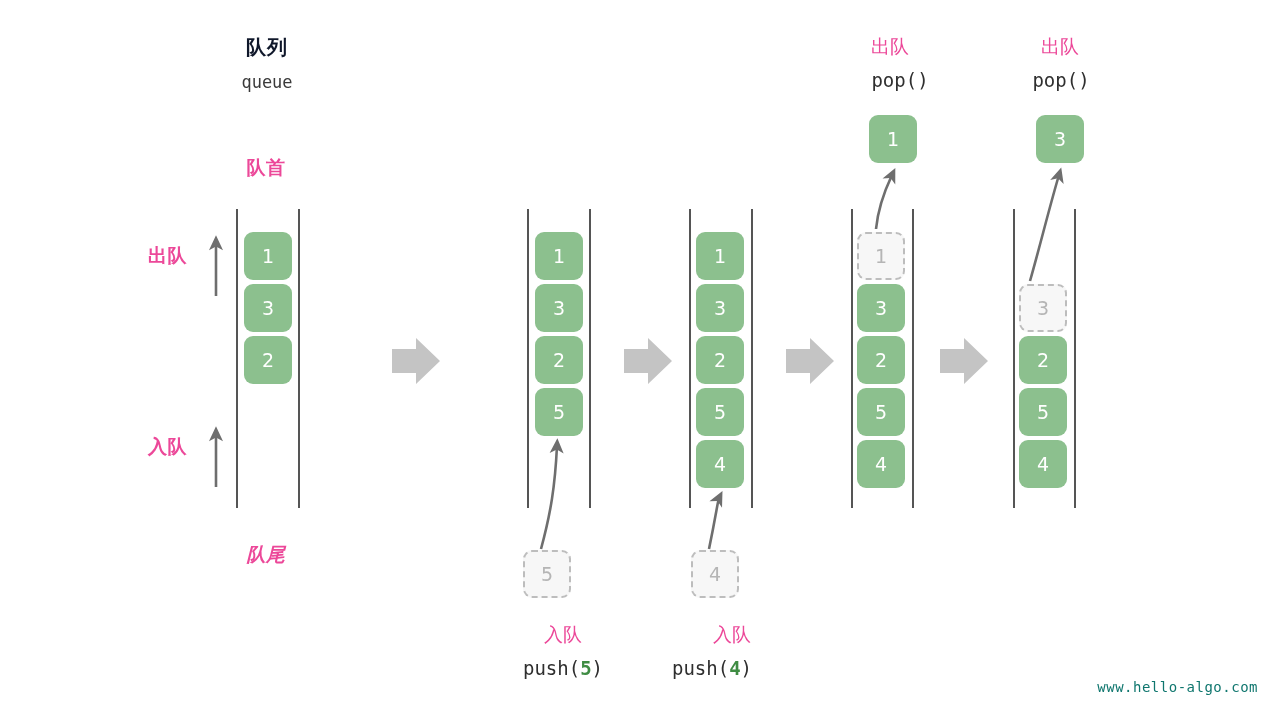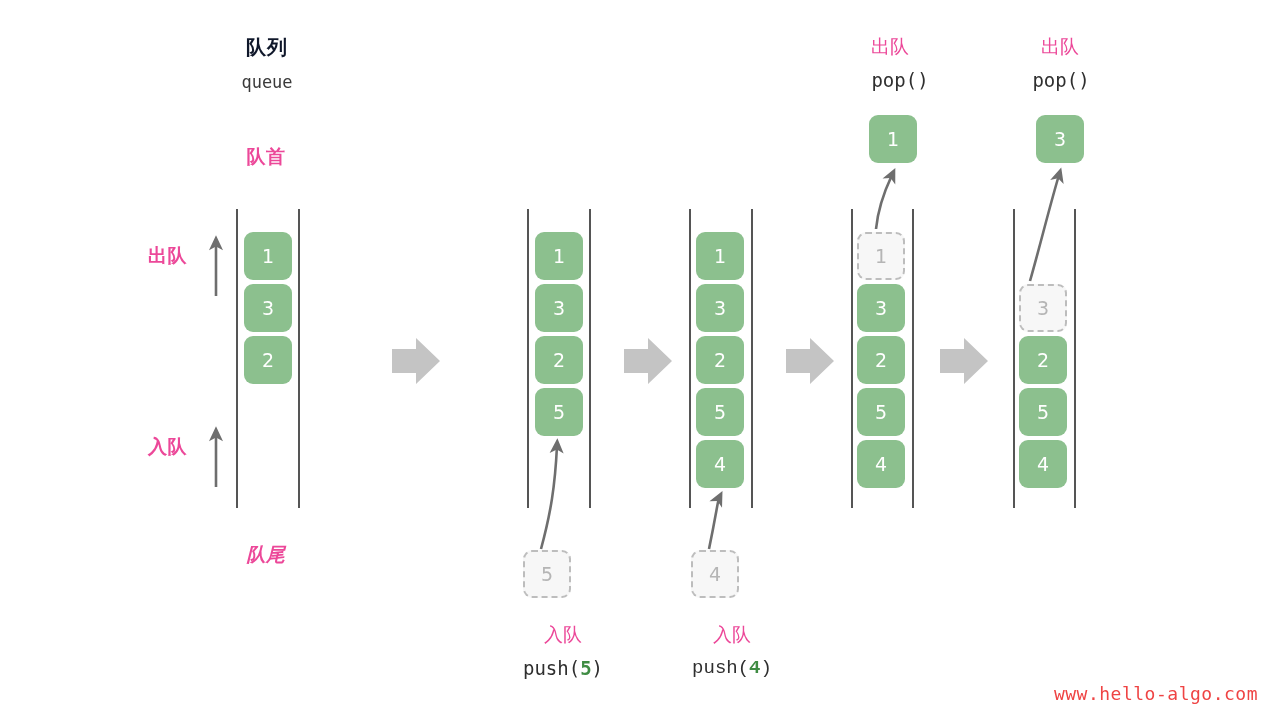--- a/index.html
+++ b/index.html
@@ -51,24 +51,24 @@
   }
   .center {
     text-align: center;
     transform: translateX(-50%);
   }
   .hl { color: #3f8c43; font-weight: bold; }
 
   .watermark {
     position: absolute;
     right: 22px;
-    bottom: 16px;
+    bottom: 25px;
     font-family: "DejaVu Sans Mono", "Liberation Mono", monospace;
-    font-size: 18px;
-    color: #ef4444;
+    font-size: 14px;
+    color: #0f766e;
     letter-spacing: .5px;
   }
 
   
   .rail {
     position: absolute;
     width: 2px;
     background: #555555;
   }
 
@@ -103,21 +103,21 @@
   }
 </style>
 </head>
 <body>
 
 <div id="canvas">
 
   <div class="title-cn center" style="left:267px; top:34px;">队列</div>
   <div class="title-en center" style="left:267px; top:72px;">queue</div>
 
-  <div class="label cn-bold center" style="left:266px; top:144px;">队首</div>
+  <div class="label cn-bold center" style="left:266px; top:155px;">队首</div>
   <div class="label cn-bold center" style="left:266px; top:542px;font-style:italic;">队尾</div>
   <div class="label cn-bold" style="left:148px; top:243px;">出队</div>
   <div class="label cn-bold" style="left:148px; top:434px;">入队</div>
 
   <div class="rail" style="left:236px; top:209px; height:299px;"></div>
   <div class="rail" style="left:298px; top:209px; height:299px;"></div>
 
   <div class="box" style="left:244px; top:232px;">1</div>
   <div class="box" style="left:244px; top:284px;">3</div>
   <div class="box" style="left:244px; top:336px;">2</div>
@@ -140,21 +140,21 @@
 
   <div class="box" style="left:696px; top:232px;">1</div>
   <div class="box" style="left:696px; top:284px;">3</div>
   <div class="box" style="left:696px; top:336px;">2</div>
   <div class="box" style="left:696px; top:388px;">5</div>
   <div class="box" style="left:696px; top:440px;">4</div>
 
   <div class="box ghost" style="left:691px; top:550px;">4</div>
 
   <div class="label cn-reg center" style="left:732px; top:622px;">入队</div>
-  <div class="label mono center" style="left:732px; top:656px;font-family:Liberation Mono, monospace;"><span>push(</span><span class="hl">4</span><span>)</span></div>
+  <div class="label mono center" style="left:712px; top:656px;"><span>push(</span><span class="hl">4</span><span>)</span></div>
 
   <div class="label cn-reg center" style="left:890px; top:34px;">出队</div>
   <div class="label mono center" style="left:900px; top:68px;">pop()</div>
 
   <div class="box" style="left:869px; top:115px;">1</div>
 
   <div class="rail" style="left:851px; top:209px; height:299px;"></div>
   <div class="rail" style="left:912px; top:209px; height:299px;"></div>
 
   <div class="box ghost" style="left:857px; top:232px;">1</div>

